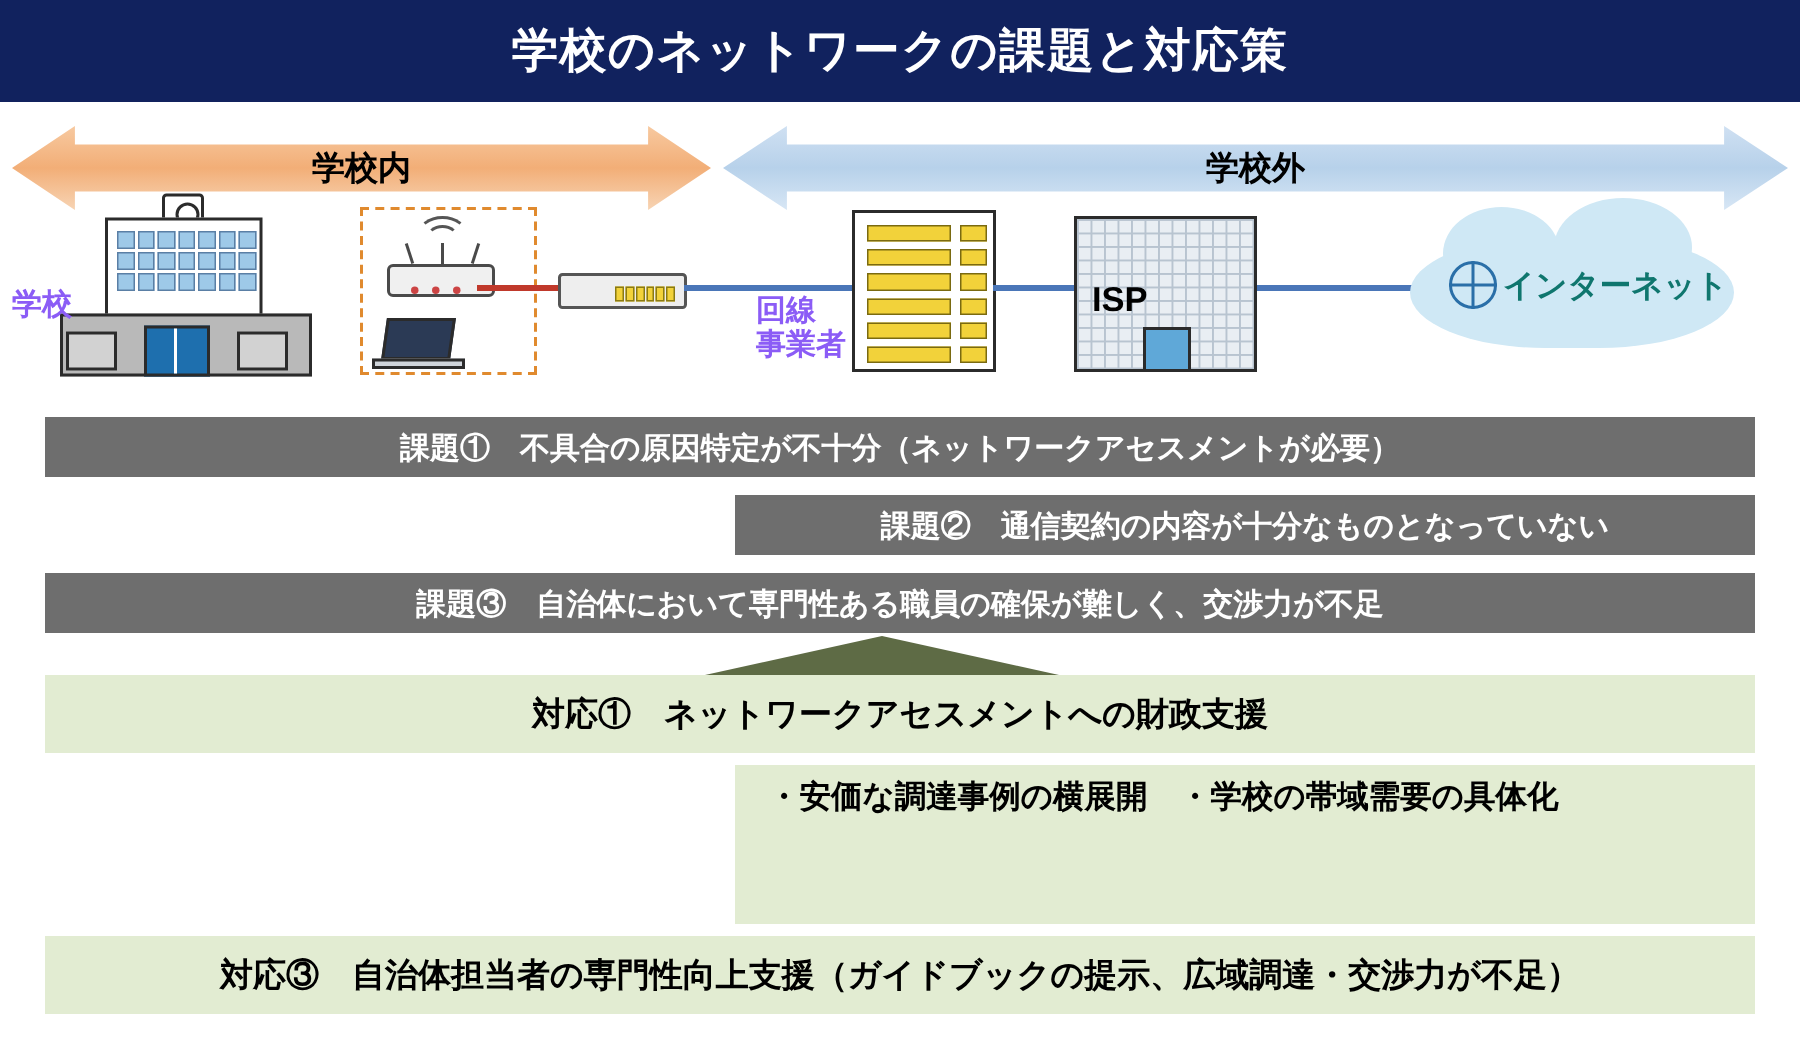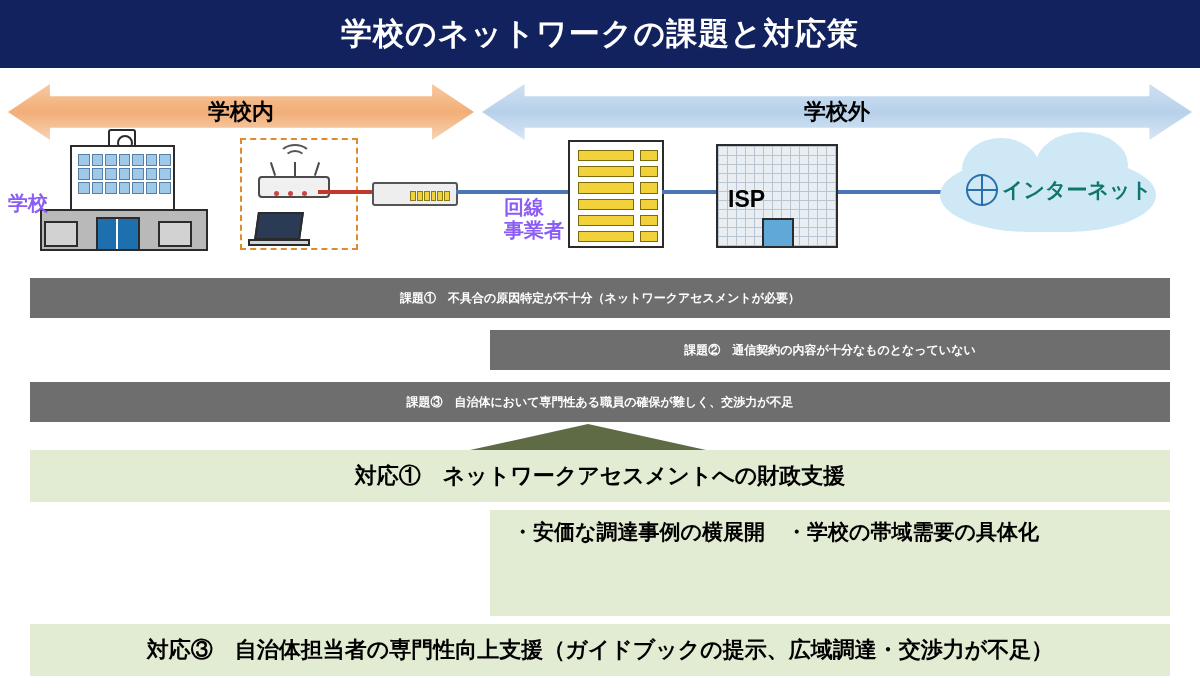--- a/index.html
+++ b/index.html
@@ -168,21 +168,21 @@
     border: 2px solid #2a6fa8; border-radius: 50%; background: #cfe8f5; z-index: 3;
   }
   .globe::before { content:""; position:absolute; left: 13px; top:-2px; width: 2px; height: 32px; background:#2a6fa8; }
   .globe::after  { content:""; position:absolute; left: -2px; top: 13px; width: 32px; height: 2px; background:#2a6fa8; }
   .cloud-text { position: absolute; left: 1002px; top: 36px; font-size: 21px; font-weight: bold; color: #0f766e; z-index: 3; }
 
   
   .bar {
     position: absolute; height: 40px;
     display: flex; align-items: center; justify-content: center;
-    font-size: 12px; font-weight: bold; color: #ffffff;
+    font-size: 20px; font-weight: bold; color: #ffffff;
     background: #6e6e6e;
   }
   .bar-1 { left: 30px; top: 278px; width: 1140px; }
   .bar-2 { left: 490px; top: 330px; width: 680px; }
   .bar-3 { left: 30px; top: 382px; width: 1140px; justify-content: center; }
 
   
   .tri {
     position: absolute; left: 470px; top: 424px;
     width: 0; height: 0;

